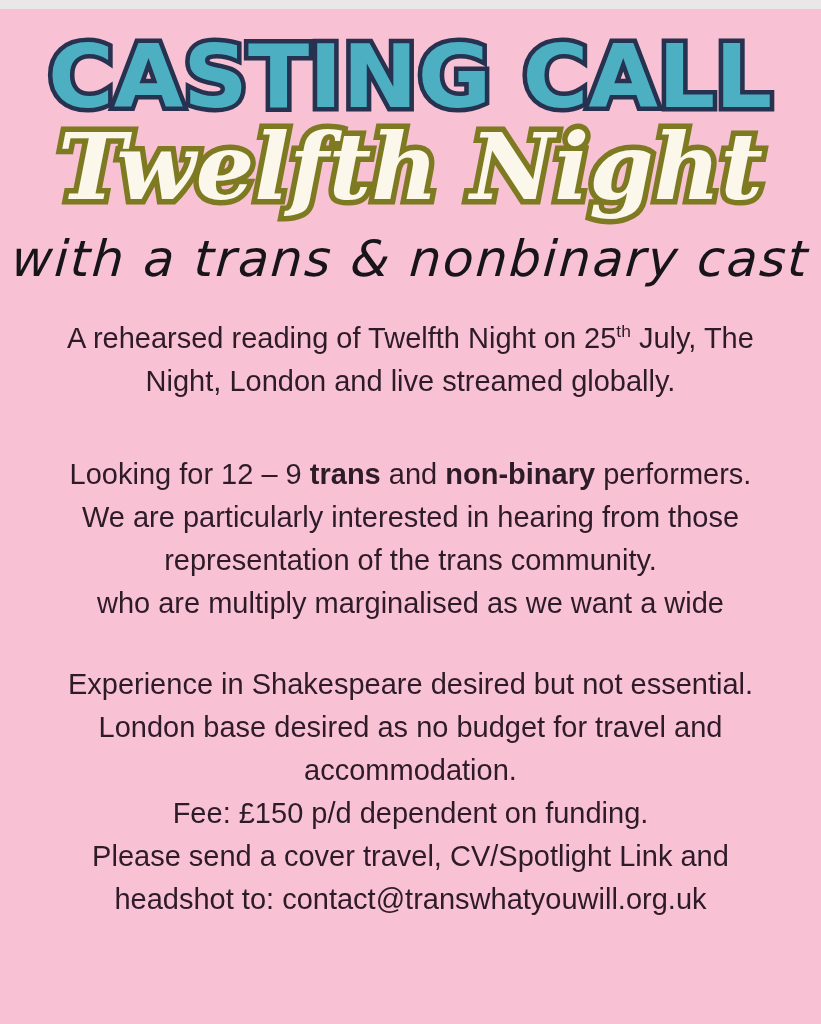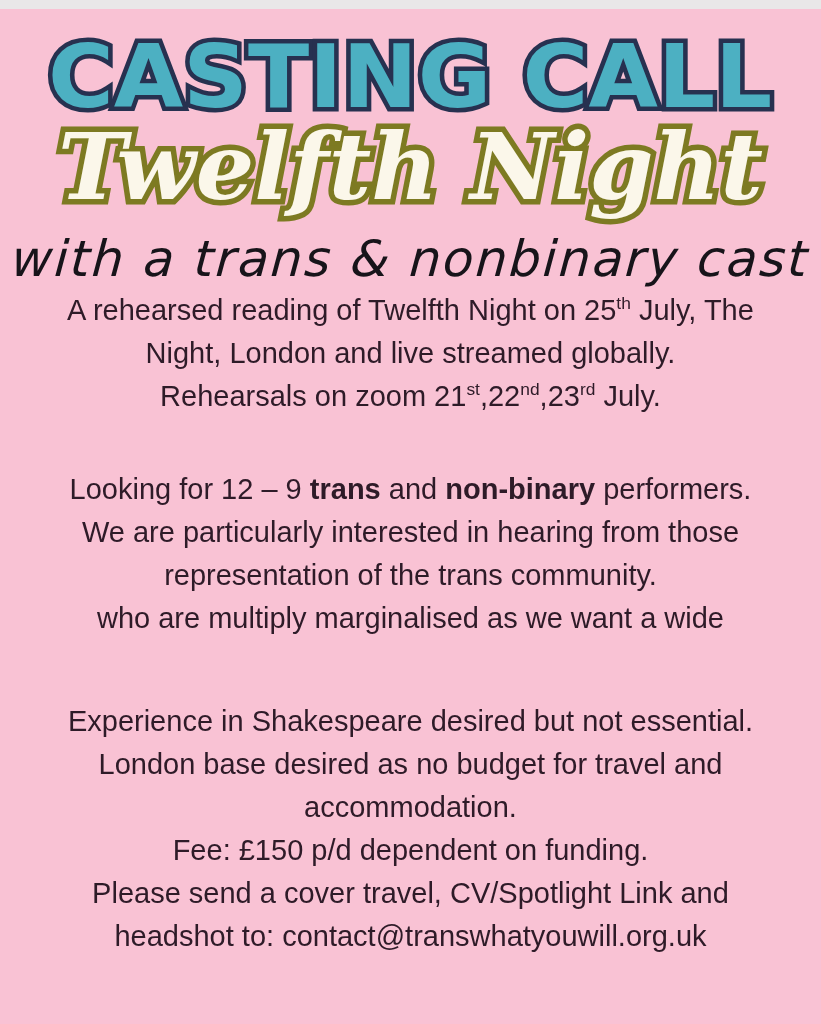--- a/index.html
+++ b/index.html
@@ -80,24 +80,24 @@
     transform: skewX(-4deg);
   }
 
   .body-copy {
     color: #2e1b28;
     font-family: "Liberation Sans", sans-serif;
     font-size: 29px;
     line-height: 43px;
   }
   .para { margin: 0 10px; }
-  .para-1 { }
+  .para-1 { margin-top: 28px; }
   .para-2 { margin-top: 50px; }
   .para-3 { }
-  .para-4 { margin-top: 60px; }
+  .para-4 { margin-top: 38px; }
   .body-copy b { font-weight: 700; }
   sup {
     font-size: 60%;
     line-height: 0;
     vertical-align: super;
   }
 </style>
 </head>
 <body>
 
@@ -117,21 +117,20 @@
     </div>
   </div>
 
   <div class="subtitle">with a trans &amp; nonbinary cast</div>
 
   <div class="body-copy">
 
     <div class="para para-1">
       <div><span>A rehearsed reading of Twelfth Night on 25</span><sup>th</sup><span> July, The</span></div>
       <div>Night, London and live streamed globally.</div>
-      <div><span>Rehearsals on zoom 21</span><sup>st</sup><span>,22</span><sup>nd</sup><span>,23</span><sup>rd</sup><span> July.</span></div>
     </div>
 
     <div class="para para-2">
       <span>Looking for 12 – 9 </span><b>trans</b><span> and </span><b>non-binary</b><span> performers.</span>
     </div>
 
     <div class="para para-3">
       <div>We are particularly interested in hearing from those</div>
       <div>representation of the trans community.</div>
       <div>who are multiply marginalised as we want a wide</div>

